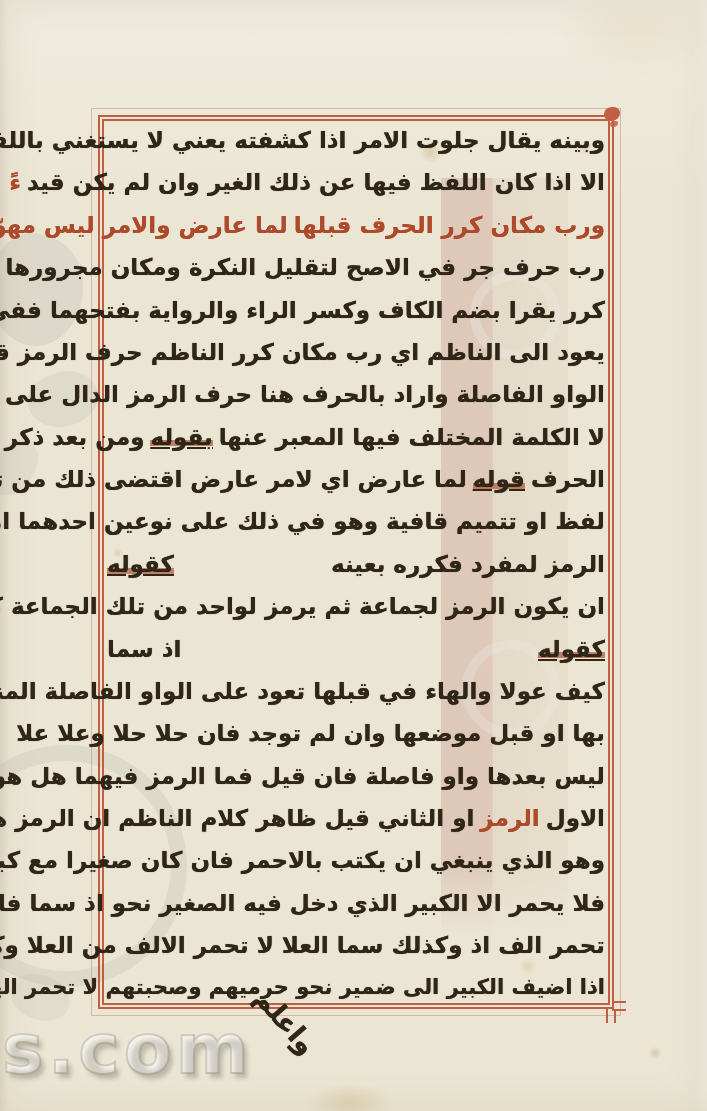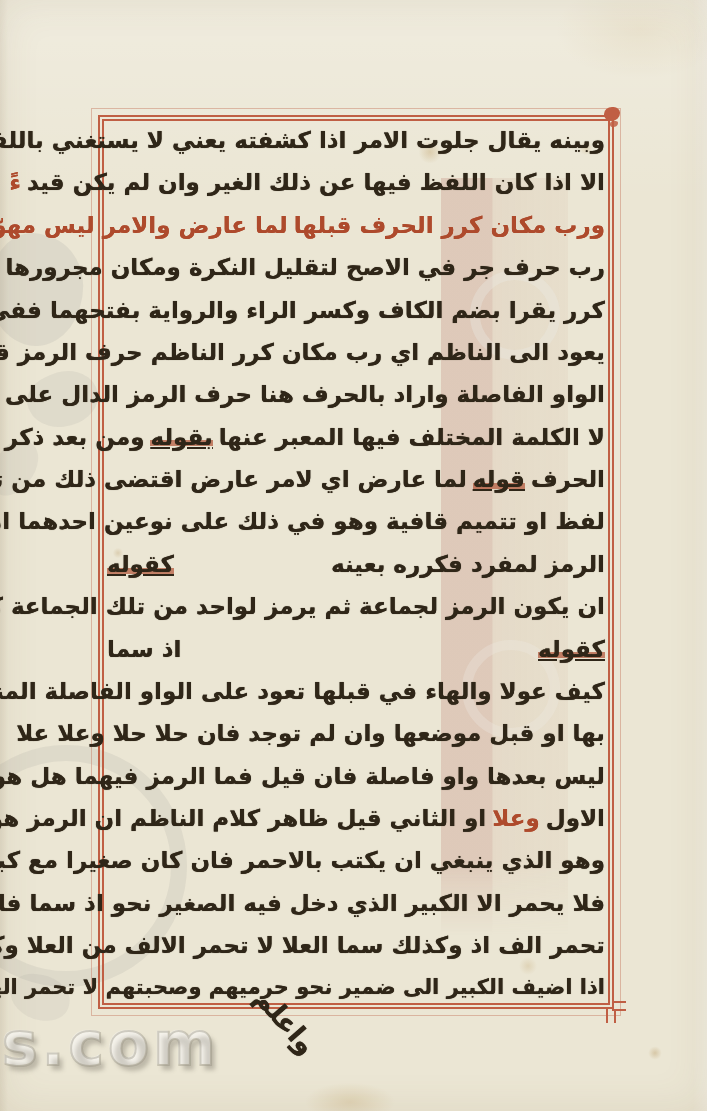--- a/index.html
+++ b/index.html
@@ -89,21 +89,21 @@
     position:absolute; left:234px; top:1026px; width:96px;
     direction:rtl; text-align:center;
     font-size:27px; font-weight:700; color:var(--ink);
     transform:rotate(49deg); transform-origin:75% 30%;
     text-shadow:0 0 .7px currentColor;
   }
 
   
   .watermark{
     position:absolute; left:2px; top:1014px;
-    font-size:60px; font-weight:700; letter-spacing:4px;
+    font-size:70px; font-weight:700; letter-spacing:4px;
     color:rgba(238,234,222,.28);
     -webkit-text-stroke:2px rgba(148,142,128,.40);
     text-shadow:4px 5px 4px rgba(105,100,88,.35), -1px -1px 1px rgba(255,255,255,.65);
     pointer-events:none; line-height:1;
   }
 </style>
 </head>
 <body>
 
 <div class="screen">
@@ -177,21 +177,21 @@
           <span class="ink">كيف عولا والهاء في قبلها تعود على الواو الفاصلة المنطوق</span>
         </div>
         <div class="line prose">
           <span class="ink">بها او قبل موضعها وان لم توجد فان حلا حلا وعلا علا</span>
         </div>
         <div class="line prose">
           <span class="ink">ليس بعدها واو فاصلة فان قيل فما الرمز فيهما هل هو</span>
         </div>
         <div class="line prose">
           <span class="ink">الاول</span>
-          <span class="rubric">وعلا</span>
+          <span class="rubric">الرمز</span>
           <span class="ink">او الثاني قيل ظاهر كلام الناظم ان الرمز هو الاول</span>
         </div>
         <div class="line prose">
           <span class="ink">وهو الذي ينبغي ان يكتب بالاحمر فان كان صغيرا مع كبير</span>
         </div>
         <div class="line prose">
           <span class="ink">فلا يحمر الا الكبير الذي دخل فيه الصغير نحو اذ سما فلا</span>
         </div>
         <div class="line prose">
           <span class="ink">تحمر الف اذ وكذلك سما العلا لا تحمر الالف من العلا وكذلك</span>

